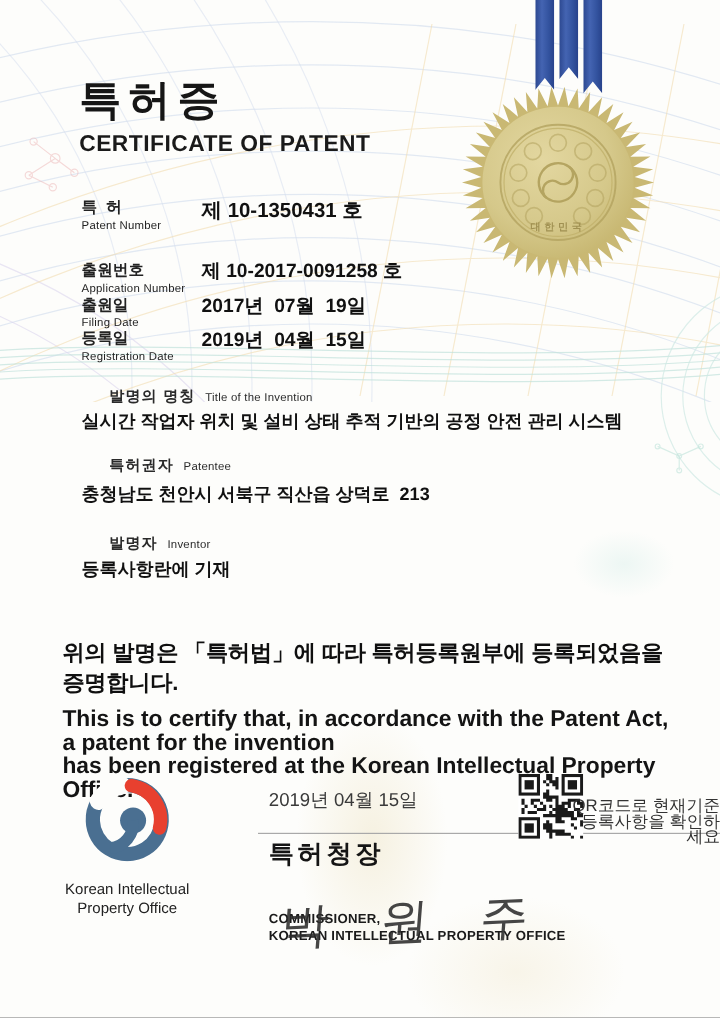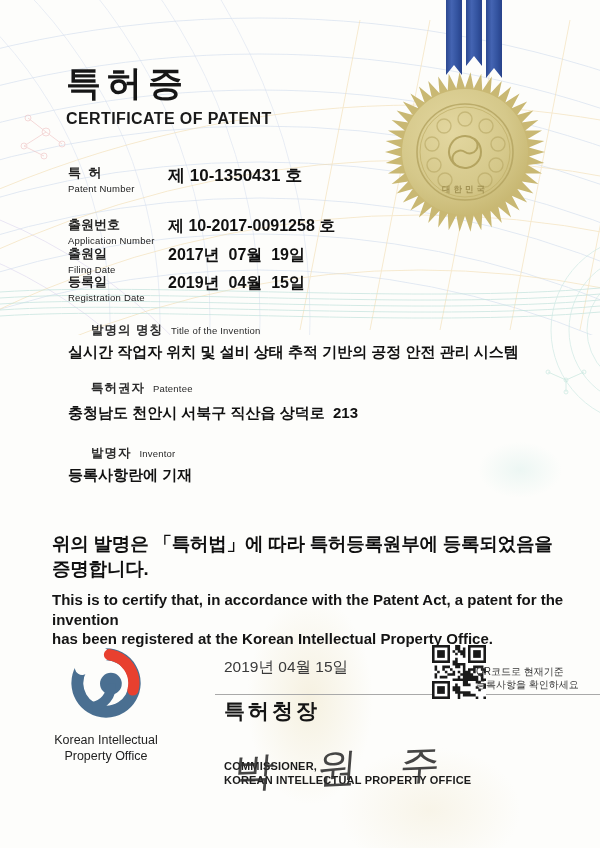--- a/index.html
+++ b/index.html
@@ -18,48 +18,48 @@
   .ribbon .stripe{
     width:16px;
     background:linear-gradient(90deg,#2c4890,#4464b2 35%,#33539f 70%,#27418a);
     clip-path:polygon(0 0,100% 0,100% 100%,50% calc(100% - 10px),0 100%);
   }
   
   .seal{position:absolute;left:383px;top:70px;}
   
   .hdr{position:absolute;left:66px;top:60px;}
   .hdr .ko{font-size:35px;font-weight:700;letter-spacing:6px;color:#161616;}
-  .hdr .en{font-size:16px;font-weight:700;letter-spacing:.4px;margin-top:3px;color:#1a1a1a;}
+  .hdr .en{font-size:19px;font-weight:700;letter-spacing:.4px;margin-top:3px;color:#1a1a1a;}
   
   .row{position:absolute;left:68px;}
   .lab{font-size:13px;font-weight:700;letter-spacing:2px;color:#222;}
   .sub{font-size:9.5px;color:#222;margin-top:1px;letter-spacing:.2px;}
   .val{position:absolute;left:100px;top:0;font-weight:700;white-space:pre;color:#111;}
   .v17{font-size:17px;} .v16{font-size:16px;}
   
   .sec{position:absolute;left:68px;}
   .sec .labline{font-size:12.5px;letter-spacing:1px;font-weight:700;color:#2a2a2a;margin-left:23px;}
   .sec .labline .sub-en{font-size:9.5px;font-weight:400;letter-spacing:.2px;margin-left:8px;}
   .sec .body{font-size:15px;font-weight:700;margin-top:2px;line-height:21px;color:#111;}
   
   .stmt{position:absolute;left:52px;top:531px;width:520px;}
   .stmt .ko{font-size:18.5px;font-weight:700;letter-spacing:-.2px;color:#0f0f0f;}
-  .stmt .en{font-size:15px;font-weight:700;margin-top:9px;line-height:19.5px;color:#141414;}
+  .stmt .en{font-size:19px;font-weight:700;margin-top:9px;line-height:19.5px;color:#141414;}
   
   .issue-date{position:absolute;left:224px;top:657px;font-size:15.5px;color:#3a3a3a;}
   .sig-line{position:absolute;left:215px;top:694px;width:385px;height:1px;background:#a9a9a9;}
   .comm-ko{position:absolute;left:224px;top:697px;font-size:21px;font-weight:700;letter-spacing:3px;color:#151515;}
   .comm-en{position:absolute;left:224px;top:760px;font-size:11px;font-weight:700;line-height:13.5px;letter-spacing:.2px;color:#1a1a1a;}
   .signature{
     position:absolute;left:234px;top:740px;font-size:40px;color:#2d2d2d;
     letter-spacing:16px;transform:rotate(-2.5deg) skewX(-7deg);opacity:.88;white-space:pre;
   }
   
   .qr{position:absolute;left:432px;top:645px;width:54px;height:54px;background:#fff;}
-  .qr-cap{position:absolute;left:476px;top:665px;font-size:10px;line-height:13px;color:#333;text-align:left;}
+  .qr-cap{position:absolute;left:476px;top:665px;font-size:14px;line-height:13px;color:#333;text-align:right;}
   
   .kipo{position:absolute;left:50px;top:648px;width:112px;text-align:center;}
   .kipo .name{font-size:21px;font-weight:700;letter-spacing:4px;margin-top:6px;color:#1b1b1b;}
   .kipo .en{font-size:12.5px;line-height:16px;margin-top:10px;color:#222;}
 </style>
 </head>
 <body>
 
 <div class="page">
 

